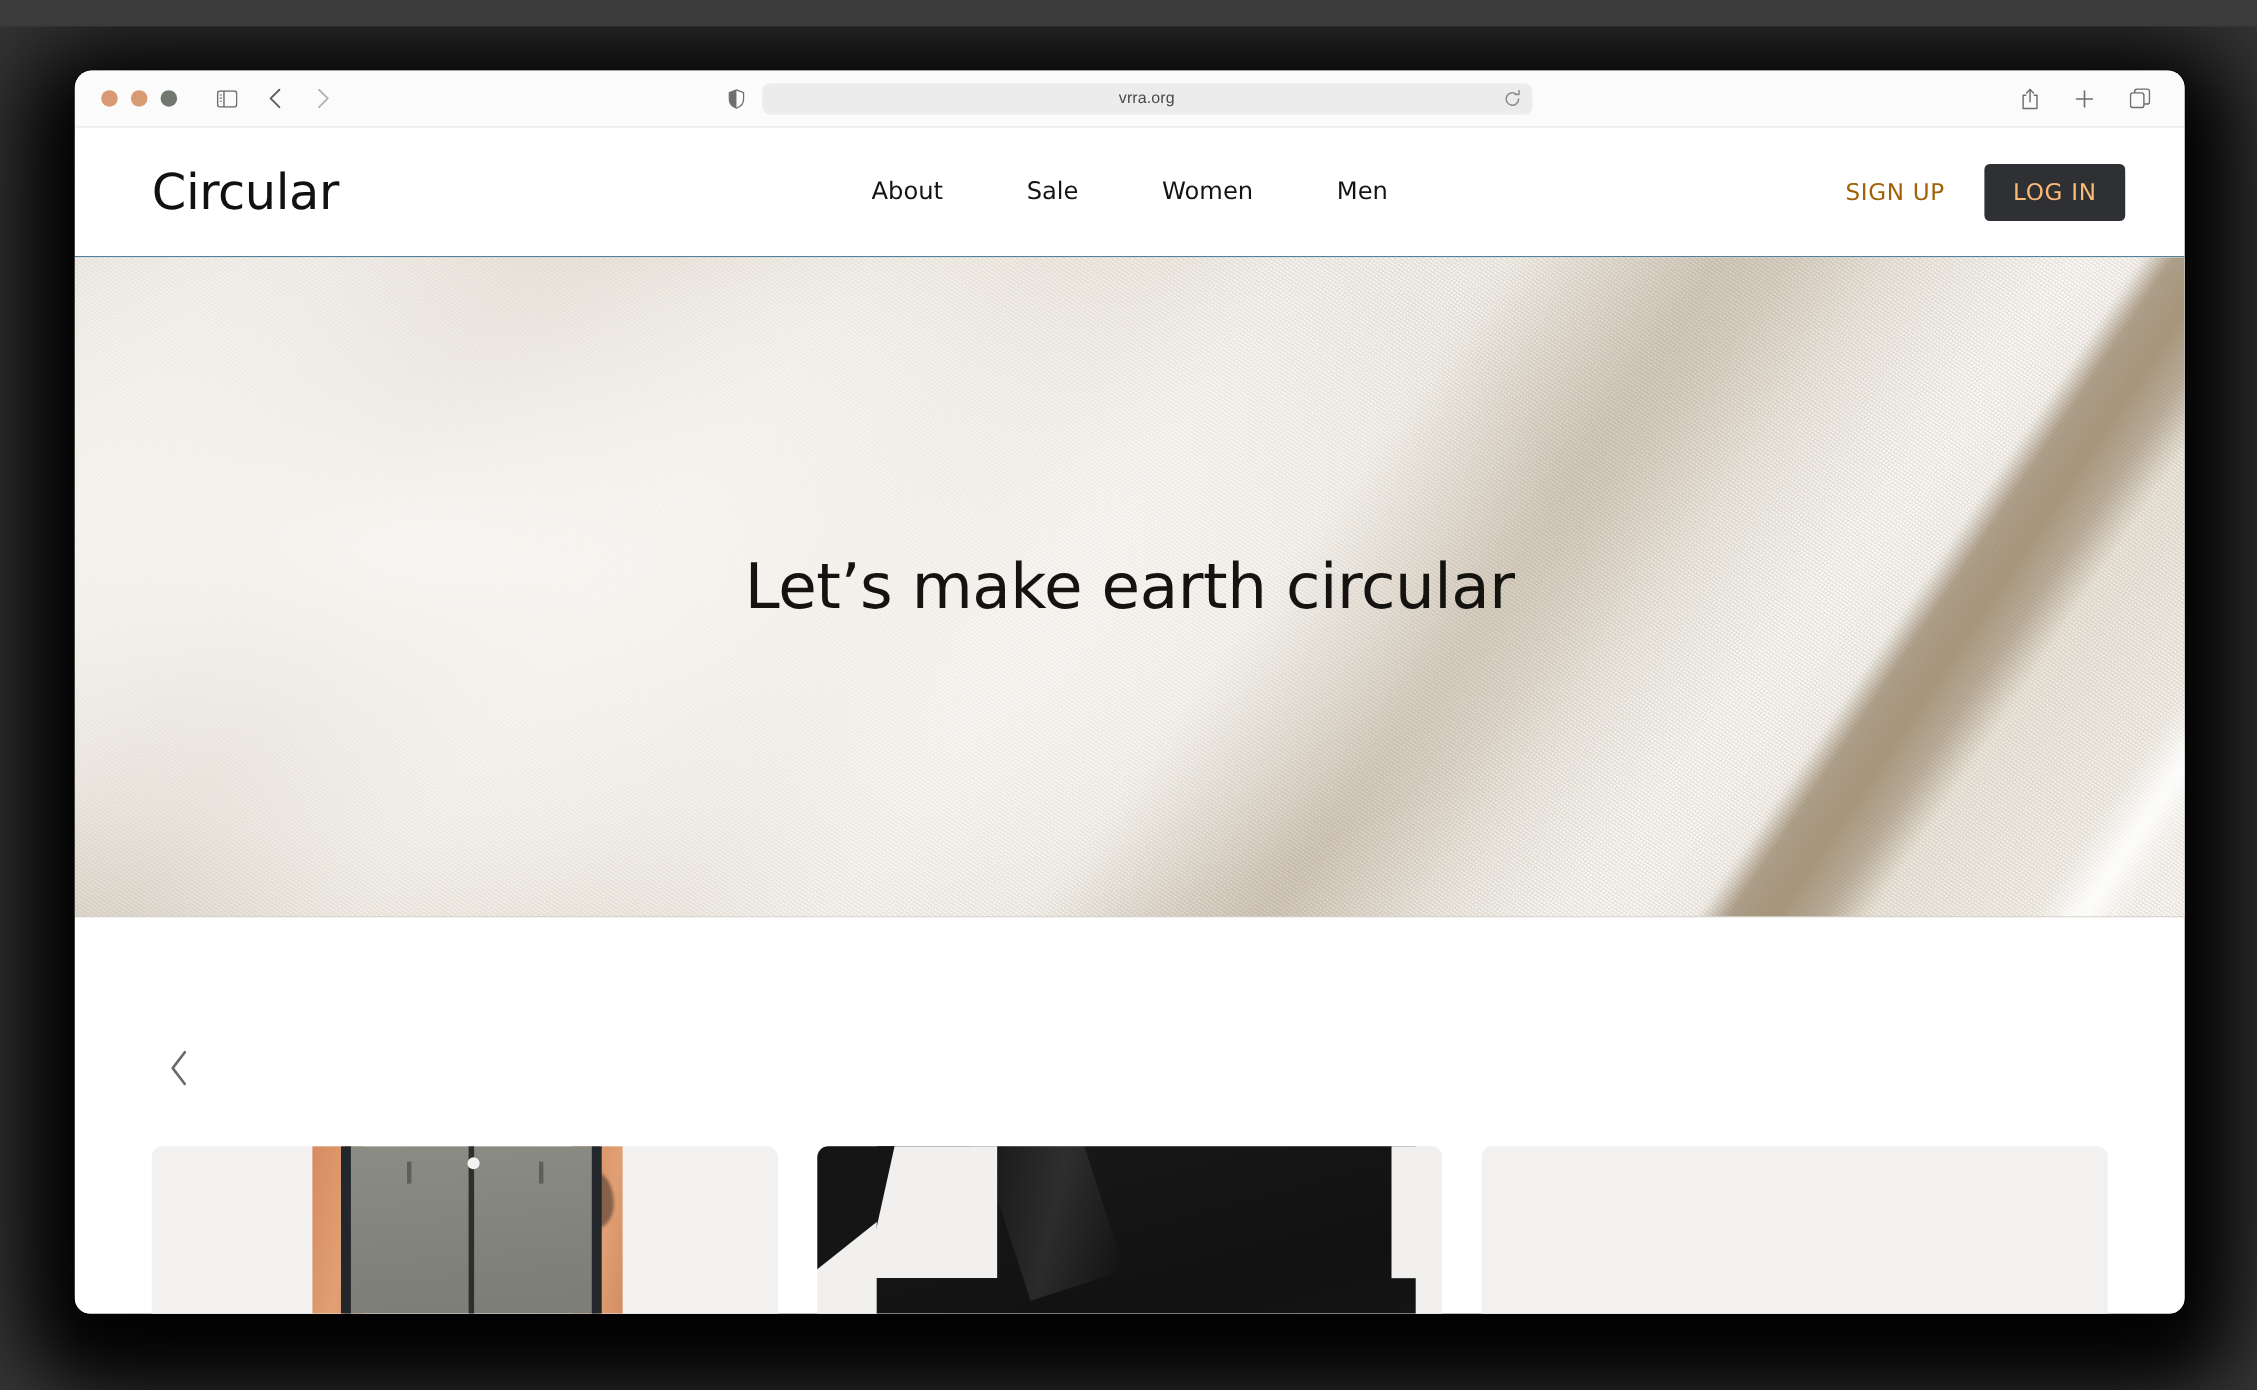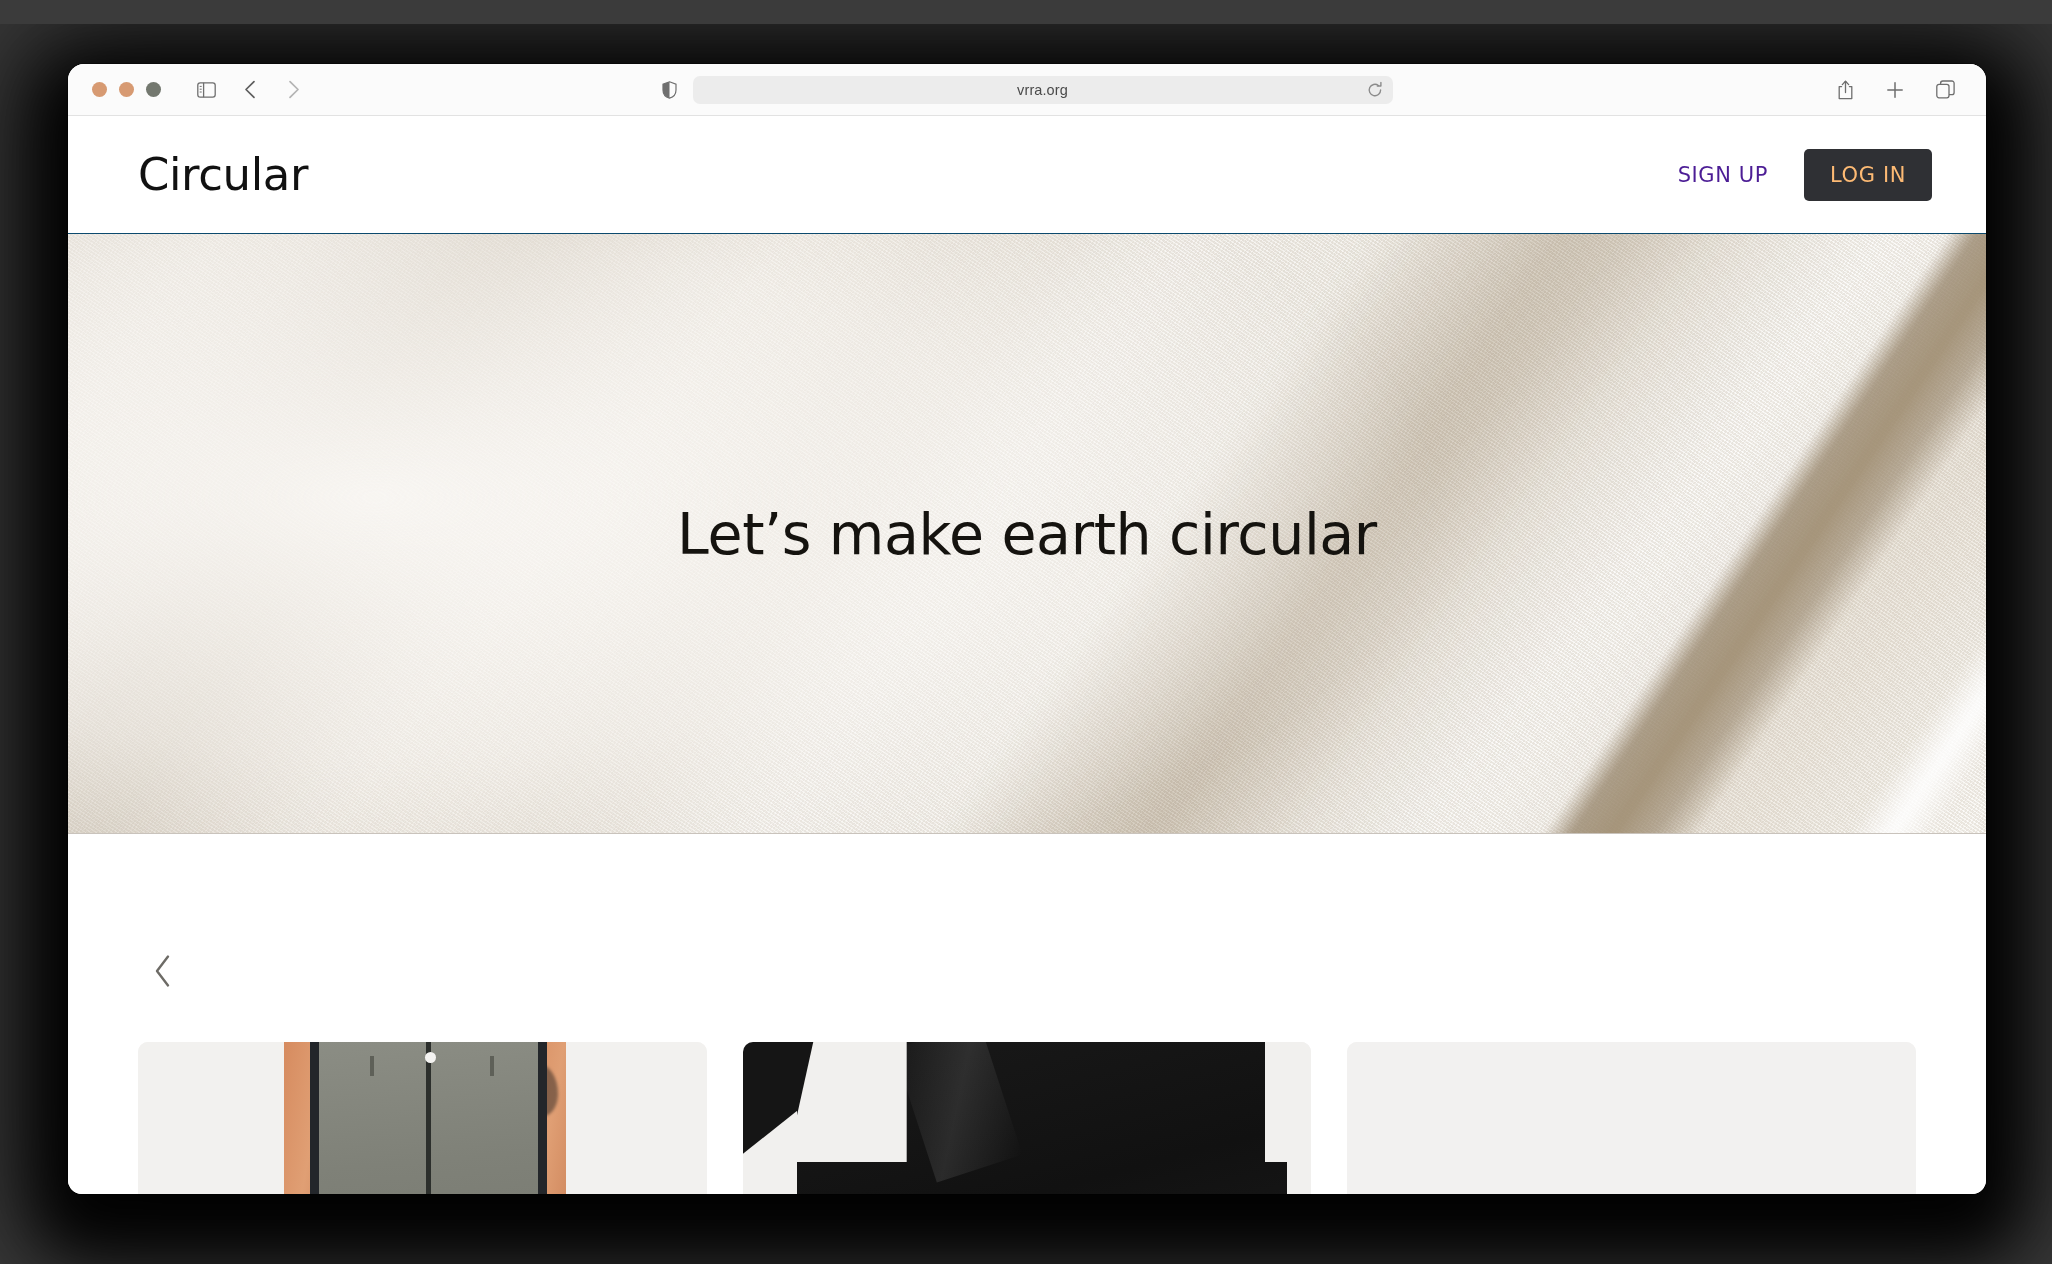--- a/index.html
+++ b/index.html
@@ -186,21 +186,21 @@
   .header-actions {
     margin-left: auto;
     display: flex;
     align-items: center;
     gap: 36px;
     z-index: 2;
   }
   .signup-link {
     font-size: 21px;
     letter-spacing: 0.6px;
-    color: #4c1d95;
+    color: #a16207;
     text-decoration: none;
     font-family: "DejaVu Sans", sans-serif;
     white-space: nowrap;
   }
   .login-btn {
     background: #2f3034;
     color: #fdba74;
     font-size: 21px;
     letter-spacing: 0.6px;
     border: none;
@@ -578,20 +578,26 @@
             <rect x="0.8" y="4.4" width="12.2" height="13.4" rx="2.2"></rect>
             <path d="M4.6 4.4 V3.2 A2.2 2.2 0 0 1 6.8 1.0 H15.9 A2.2 2.2 0 0 1 18.1 3.2 V12.4 A2.2 2.2 0 0 1 15.9 14.6 H13.0"></path>
           </svg>
         </div>
       </div>
     </div>
 
     <header class="site-header">
       <div class="logo">Circular</div>
 
+      <nav class="main-nav">
+        <a href="#">About</a>
+        <a href="#">Sale</a>
+        <a href="#">Women</a>
+        <a href="#">Men</a>
+      </nav>
 
       <div class="header-actions">
         <a href="#" class="signup-link">SIGN UP</a>
         <button class="login-btn">LOG IN</button>
       </div>
     </header>
 
     <section class="hero">
       <div class="hero-fabric">
         <div class="fabric-base"></div>

